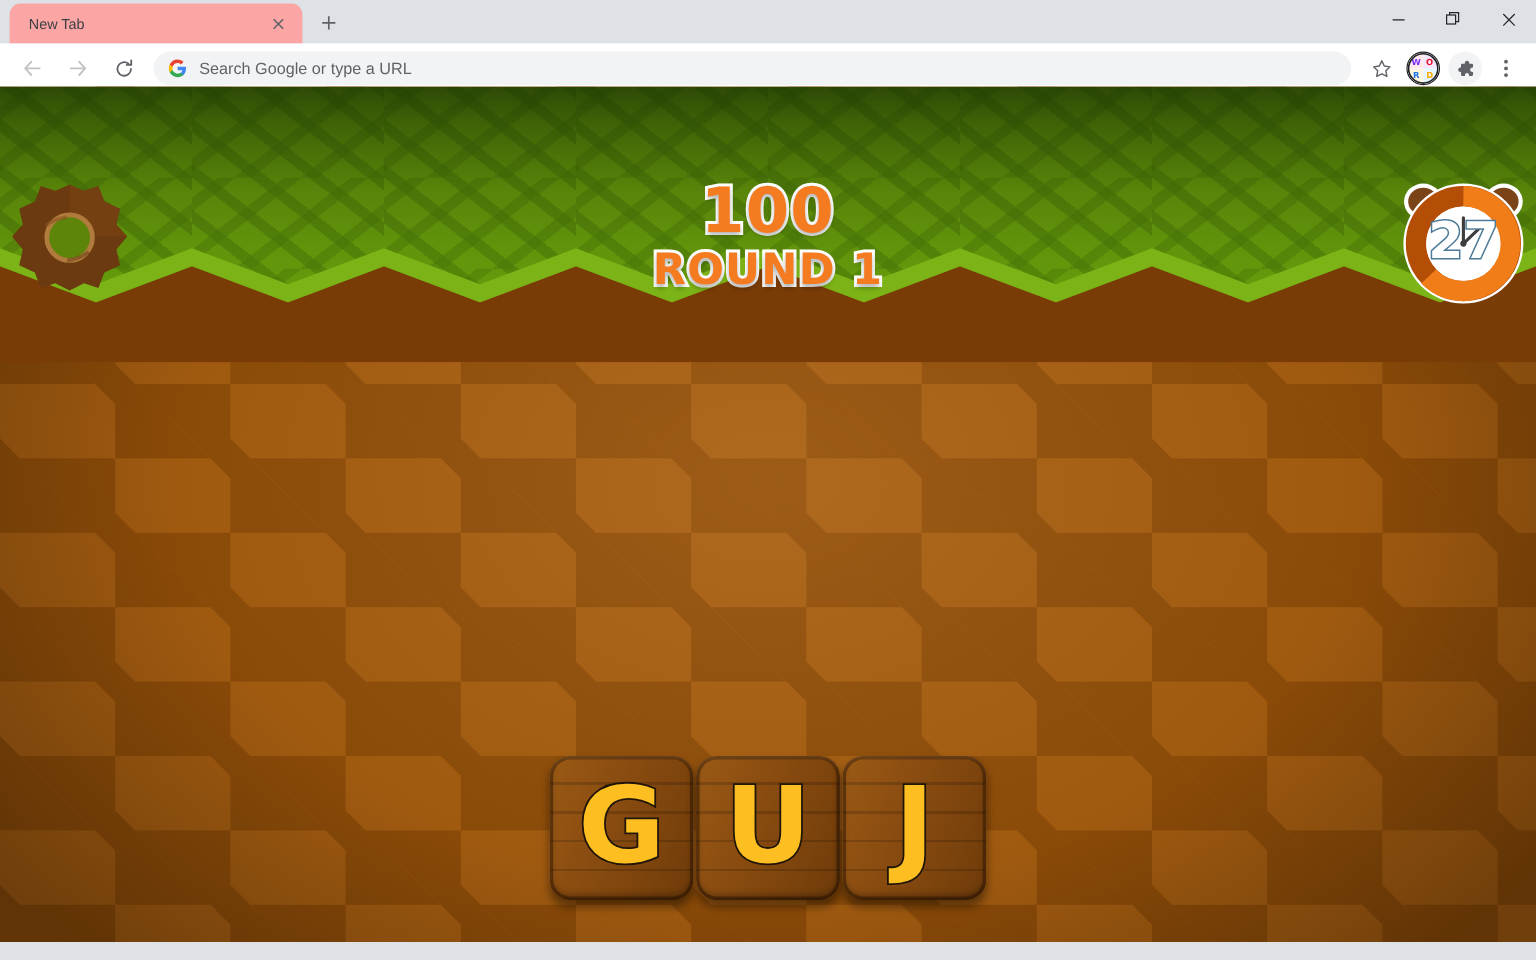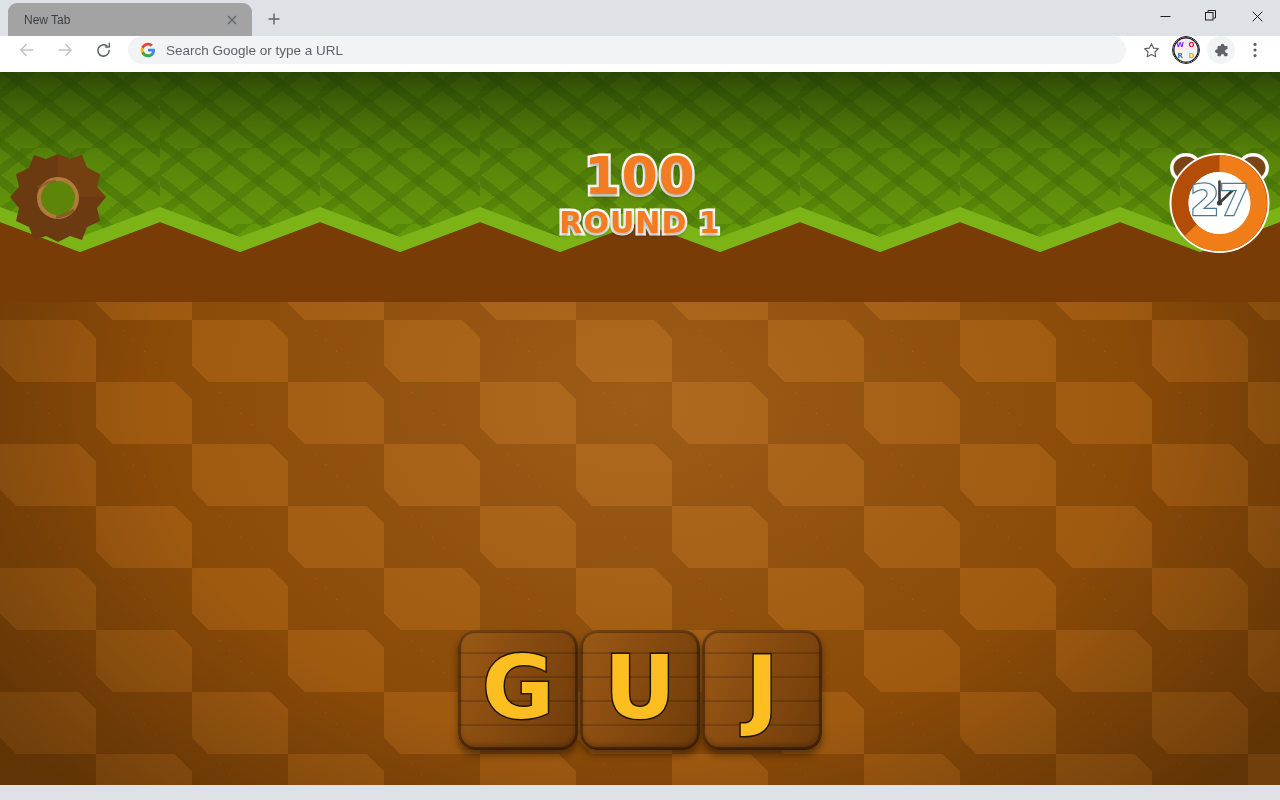--- a/index.html
+++ b/index.html
@@ -15,21 +15,21 @@
 
   #tabstrip {
     height: 36px; width: 100%;
     background: #dee1e6;
     display: flex; align-items: flex-end;
     position: relative;
   }
   #tab-active {
     margin-left: 8px;
     width: 244px; height: 33px;
-    background: #a3a3a3;
+    background: #fca5a5;
     border-radius: 9px 9px 0 0;
     display: flex; align-items: center;
     padding: 0 10px 0 16px;
     position: relative;
     justify-content: center;
   }
   #tab-title {
     font-size: 12px; color: #3c4043;
     flex: 1; white-space: nowrap; overflow: hidden;
     text-overflow: ellipsis;
@@ -53,21 +53,21 @@
   .win-btn {
     width: 46px; height: 32px;
     display: flex; align-items: center; justify-content: center;
     color: #202124;
   }
   .win-btn svg { display: block; }
 
   #toolbar {
     height: 36px; width: 100%;
     background: #ffffff;
-    display: flex; align-items: flex-start;
+    display: flex; align-items: flex-end;
     padding: 0 8px;
     border-bottom: 1px solid #ffffff;
   }
   .nav-btn {
     width: 28px; height: 28px; margin: 0 5px;
     display: flex; align-items: center; justify-content: center;
     border-radius: 50%;
   }
   .nav-btn svg { display:block; }
   .nav-disabled { opacity: 0.38; }
@@ -204,21 +204,21 @@
     font-family: "DejaVu Sans", sans-serif;
     font-weight: 700;
     color: #f47b20;
     letter-spacing: 1px;
     line-height: 1;
     -webkit-text-stroke: 5px #ffffff;
     paint-order: stroke fill;
     text-shadow: 0 3px 4px rgba(0,0,0,0.30);
   }
   #score-value { font-size: 52px; }
-  #round-label { font-size: 30px; margin-top: 6px; }
+  #round-label { font-size: 36px; margin-top: 6px; }
 
   #timer-widget {
     position: absolute; right: 3px; top: 74px;
     width: 115px; height: 112px;
   }
   #timer-value {
     position: absolute; left: 0; right: 0; top: 34px;
     text-align: center;
     font-family: "DejaVu Sans", sans-serif;
     font-weight: 700; font-size: 42px; line-height: 1;

